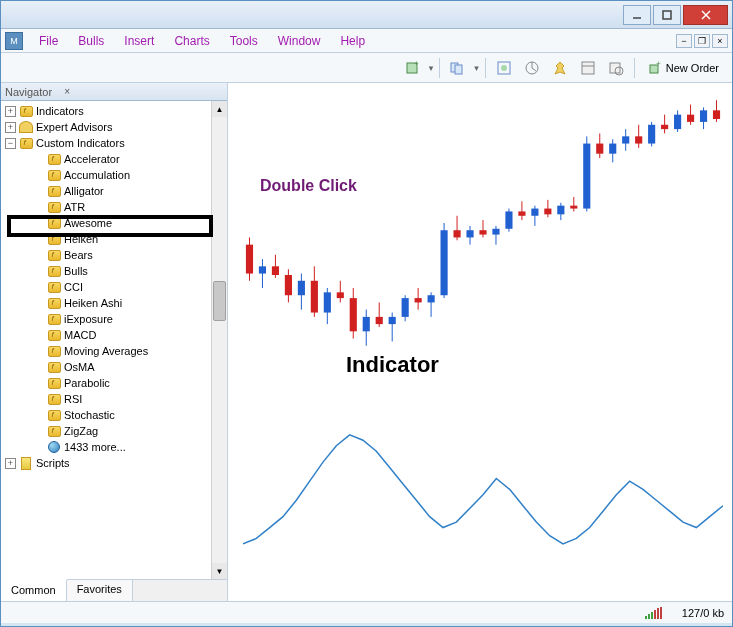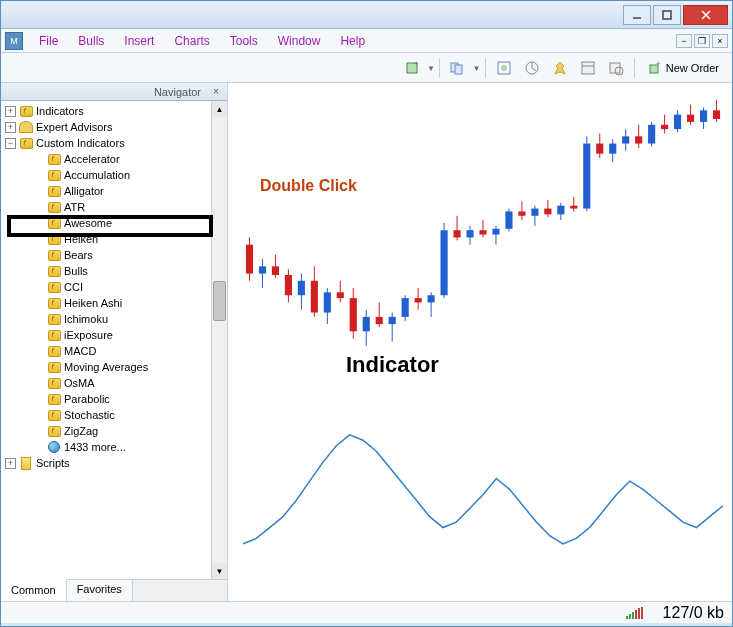--- a/index.html
+++ b/index.html
@@ -17,21 +17,21 @@
     .inner-btn { width: 16px; height: 14px; border: 1px solid #a0b8d0; background: #f0f4f8; margin-left: 2px; display: flex; align-items: center; justify-content: center; font-size: 9px; cursor: pointer; }
     
     .toolbar { height: 30px; background: #f5f8fb; display: flex; align-items: center; justify-content: flex-end; padding: 0 6px; border-bottom: 1px solid #c0d0e0; gap: 4px; }
     .toolbar-btn { width: 24px; height: 22px; border: 1px solid transparent; display: flex; align-items: center; justify-content: center; cursor: pointer; }
     .toolbar-sep { width: 1px; height: 20px; background: #c0d0e0; margin: 0 2px; }
     .toolbar-text-btn { display: flex; align-items: center; gap: 4px; padding: 2px 6px; font-size: 11px; cursor: pointer; border: 1px solid transparent; }
     
     .main-area { display: flex; height: 518px; background: #fff; }
     
     .navigator { width: 227px; border-right: 1px solid #c0d0e0; display: flex; flex-direction: column; background: #fff; }
-    .nav-header { height: 18px; background: linear-gradient(#eaf0f8, #d8e4f0); border-bottom: 1px solid #a0b8d0; display: flex; align-items: center; justify-content: flex-end; padding: 0 4px; font-size: 11px; color: #555; gap: 8px; }
+    .nav-header { height: 18px; background: linear-gradient(#eaf0f8, #d8e4f0); border-bottom: 1px solid #a0b8d0; display: flex; align-items: center; justify-content: flex-start; padding: 0 4px; font-size: 11px; color: #555; gap: 8px; }
     .nav-close { width: 14px; height: 14px; cursor: pointer; display: flex; align-items: center; justify-content: center; font-size: 10px; }
     
     .tree { flex: 1; overflow-y: auto; font-size: 11px; padding: 2px 0; position: relative; }
     .tree-scrollbar { position: absolute; right: 0; top: 0; bottom: 0; width: 16px; background: #f0f0f0; border-left: 1px solid #d0d0d0; }
     .scroll-thumb { position: absolute; left: 1px; right: 1px; top: 180px; height: 40px; background: #c8c8c8; border: 1px solid #a0a0a0; border-radius: 2px; }
     .scroll-arrow { position: absolute; left: 0; right: 0; height: 16px; background: #e8e8e8; display: flex; align-items: center; justify-content: center; font-size: 8px; }
     .scroll-arrow.up { top: 0; }
     .scroll-arrow.down { bottom: 0; }
     
     .tree-item { display: flex; align-items: center; height: 16px; padding-left: 4px; cursor: pointer; white-space: nowrap; }
@@ -44,27 +44,27 @@
     .icon-script { width: 10px; height: 13px; background: linear-gradient(#f8e880, #e8c840); border: 1px solid #c89820; }
     .icon-globe { width: 12px; height: 12px; border-radius: 50%; background: radial-gradient(circle at 30% 30%, #a0d8f0, #3080c0); border: 1px solid #2060a0; }
     
     .highlight-box { position: absolute; border: 4px solid #000; left: 6px; width: 206px; height: 22px; top: 114px; pointer-events: none; z-index: 10; }
     
     .nav-tabs { height: 22px; display: flex; border-top: 1px solid #c0d0e0; background: #f0f0f0; }
     .nav-tab { padding: 3px 10px; font-size: 11px; border-right: 1px solid #c0d0e0; cursor: pointer; background: #f8f8f8; }
     .nav-tab.active { background: #fff; border-top: 2px solid #fff; margin-top: -1px; }
     
     .chart-area { flex: 1; position: relative; background: #fff; padding: 8px; }
-    .annotation-dblclick { position: absolute; left: 32px; top: 94px; font-weight: bold; font-size: 16px; color: #c2410c; }
+    .annotation-dblclick { position: absolute; left: 32px; top: 94px; font-weight: bold; font-size: 16px; color: #701a75; }
     .annotation-title { position: absolute; left: 118px; top: 268px; font-weight: bold; font-size: 22px; color: #000; line-height: 1.3; }
     
     .candlestick-chart { position: absolute; left: 15px; top: 10px; right: 10px; height: 260px; }
     .atr-chart { position: absolute; left: 15px; top: 330px; right: 10px; height: 150px; }
     
-    .statusbar { height: 22px; background: #f5f8fb; border-top: 1px solid #c0d0e0; display: flex; align-items: center; justify-content: flex-end; padding: 0 8px; font-size: 16px; gap: 20px; }
+    .statusbar { height: 22px; background: #f5f8fb; border-top: 1px solid #c0d0e0; display: flex; align-items: center; justify-content: flex-end; padding: 0 8px; font-size: 11px; gap: 20px; }
     .signal-icon { display: flex; gap: 1px; align-items: flex-end; height: 12px; }
     .signal-bar { width: 2px; background: #40a040; }
     .signal-bar:nth-child(1) { height: 3px; }
     .signal-bar:nth-child(2) { height: 5px; }
     .signal-bar:nth-child(3) { height: 7px; }
     .signal-bar:nth-child(4) { height: 9px; background: #c04040; }
     .signal-bar:nth-child(5) { height: 11px; background: #c04040; }
     .signal-bar:nth-child(6) { height: 12px; background: #c04040; }
     
     svg { display: block; }
@@ -283,29 +283,20 @@
           </span>
           <span>Heiken Ashi</span>
         </div>
         <div class="tree-item">
           <span class="tree-spacer"></span>
           <span class="tree-spacer"></span>
           <span class="tree-spacer"></span>
           <span class="tree-icon">
             <span class="icon-folder"></span>
           </span>
-          <span>Ichimoku</span>
-        </div>
-        <div class="tree-item">
-          <span class="tree-spacer"></span>
-          <span class="tree-spacer"></span>
-          <span class="tree-spacer"></span>
-          <span class="tree-icon">
-            <span class="icon-folder"></span>
-          </span>
           <span>iExposure</span>
         </div>
         <div class="tree-item">
           <span class="tree-spacer"></span>
           <span class="tree-spacer"></span>
           <span class="tree-spacer"></span>
           <span class="tree-icon">
             <span class="icon-folder"></span>
           </span>
           <span>MACD</span>
@@ -329,20 +320,29 @@
           <span>OsMA</span>
         </div>
         <div class="tree-item">
           <span class="tree-spacer"></span>
           <span class="tree-spacer"></span>
           <span class="tree-spacer"></span>
           <span class="tree-icon">
             <span class="icon-folder"></span>
           </span>
           <span>Parabolic</span>
+        </div>
+        <div class="tree-item">
+          <span class="tree-spacer"></span>
+          <span class="tree-spacer"></span>
+          <span class="tree-spacer"></span>
+          <span class="tree-icon">
+            <span class="icon-folder"></span>
+          </span>
+          <span>RSI</span>
         </div>
         <div class="tree-item">
           <span class="tree-spacer"></span>
           <span class="tree-spacer"></span>
           <span class="tree-spacer"></span>
           <span class="tree-icon">
             <span class="icon-folder"></span>
           </span>
           <span>Stochastic</span>
         </div>

